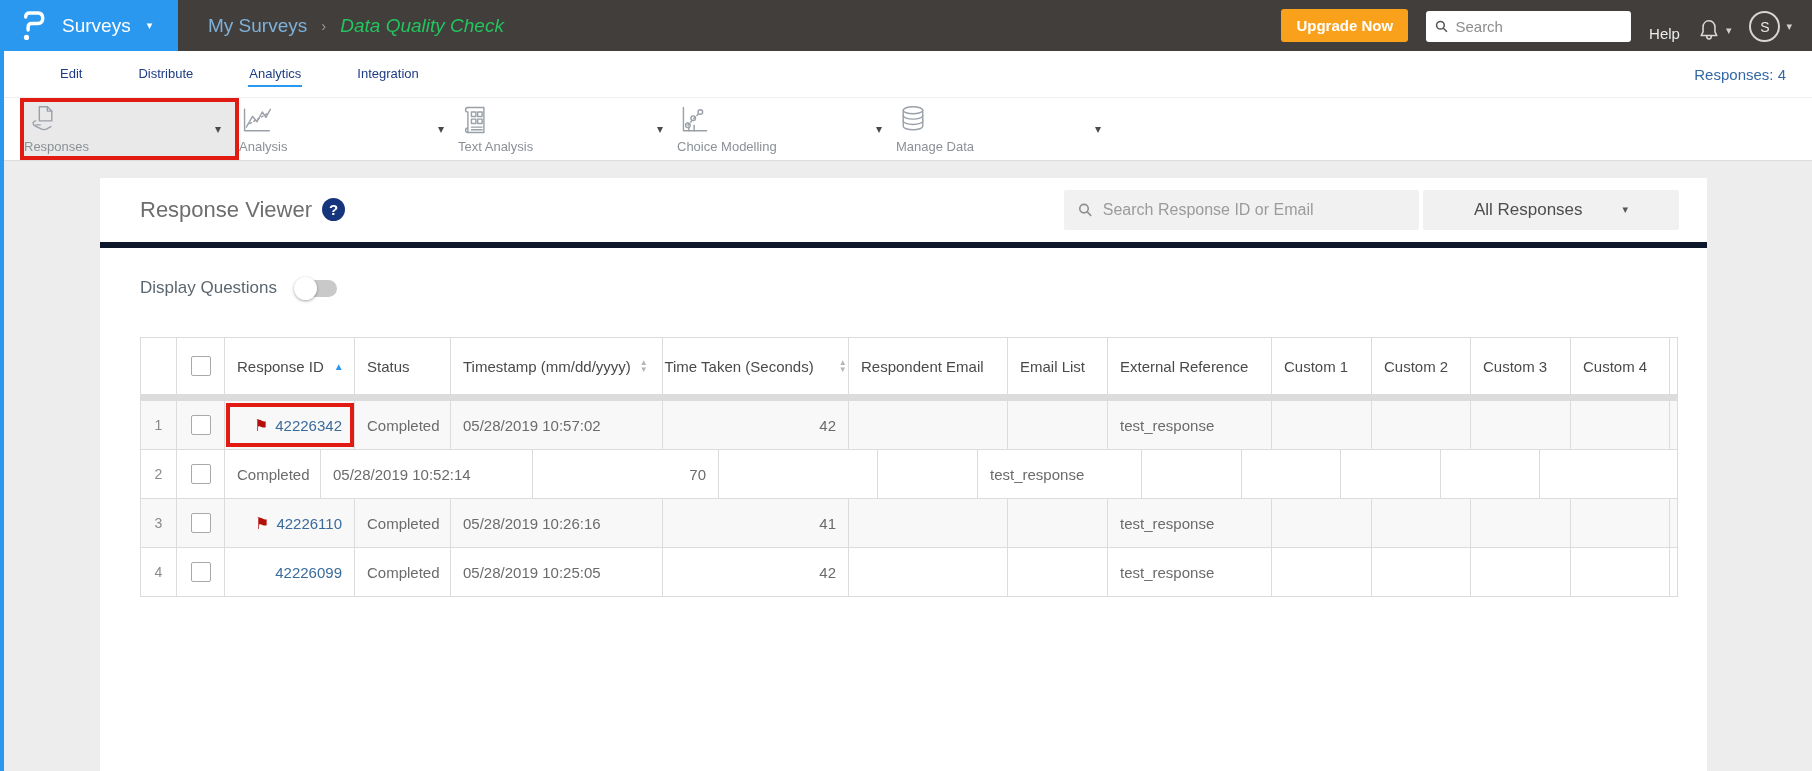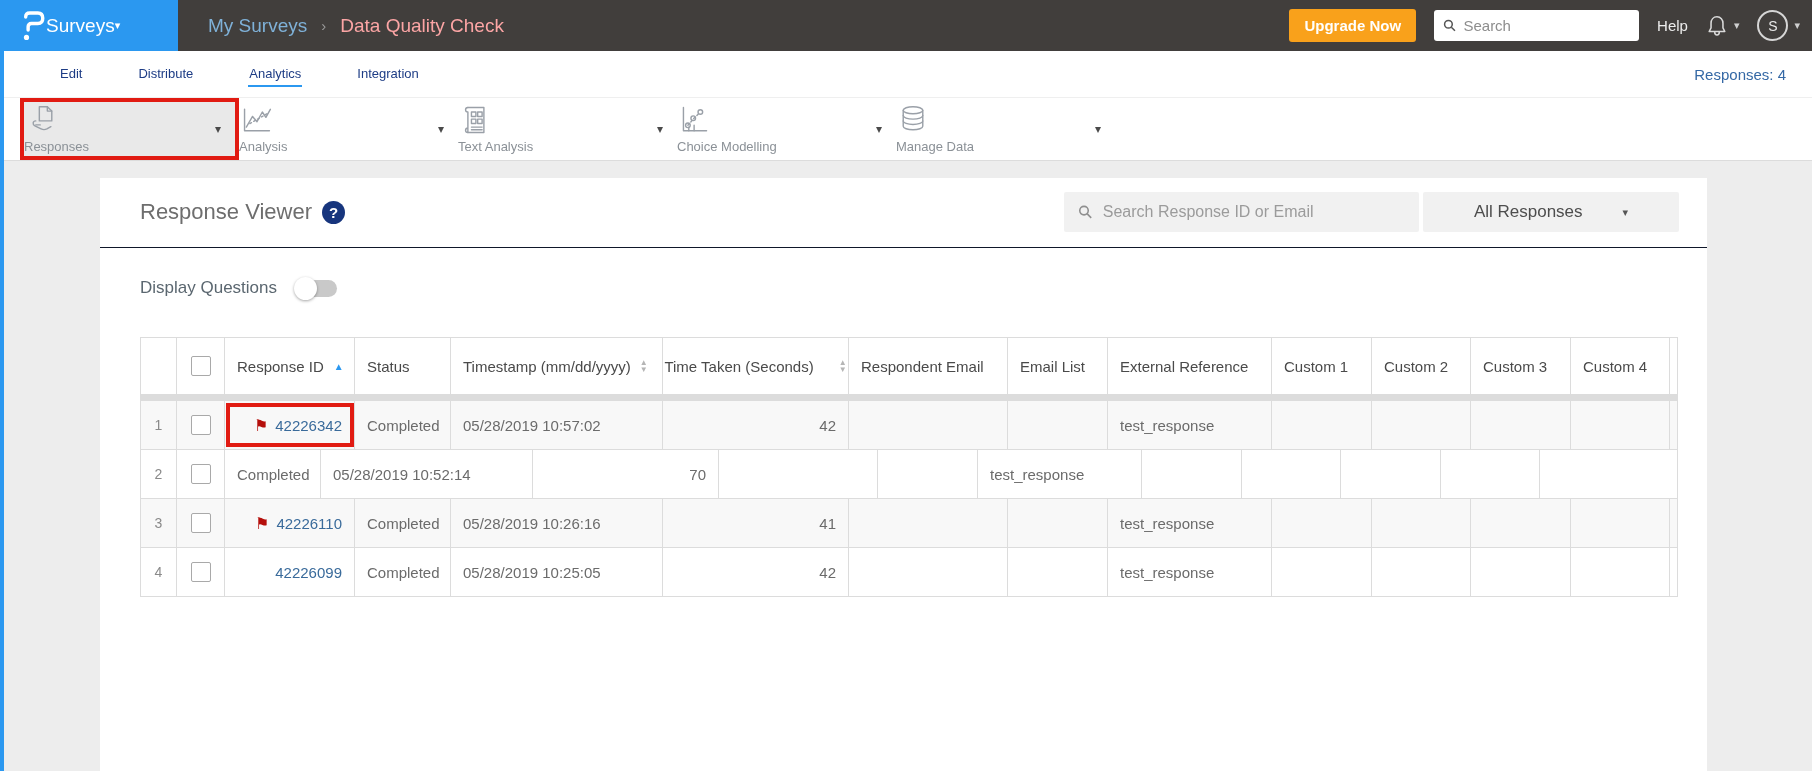--- a/index.html
+++ b/index.html
@@ -8,31 +8,31 @@
     font-family:"Liberation Sans", sans-serif;
     background:#ededed;
     position:relative;
     overflow:hidden;
   }
   
   .left-strip { position:absolute; left:0; top:0; width:4px; height:771px; background:#2b98f0; z-index:60; }
 
   
   .topbar { height:51px; background:#413e3c; display:flex; align-items:center; position:relative; z-index:10; }
-  .logo-area { width:178px; height:51px; background:#2b98f0; display:flex; align-items:center; padding-left:20px; flex:none; cursor:pointer; }
+  .logo-area { width:178px; height:51px; background:#2b98f0; display:flex; align-items:center; padding-left:20px; gap:16px; flex:none; cursor:pointer; }
   .logo-mark { width:26px; height:34px; flex:none; }
   .product-name { color:#fff; font-size:19px; }
   .caret { font-size:11px; line-height:1; }
   .caret.white { color:#fff; }
   .caret.lt { color:#cfcfcf; }
   .breadcrumb { display:flex; align-items:center; gap:14px; margin-left:30px; font-size:19px; }
   .crumb-link { color:#7fb1d8; cursor:pointer; }
   .crumb-sep { color:#9a9a9a; font-size:15px; }
-  .crumb-current { color:#fca5a5; }
-  .topbar-right { margin-left:auto; display:flex; align-items:center; gap:18px; padding-right:12px; }
+  .crumb-current { color:#22c55e;font-style:italic; }
+  .topbar-right { margin-left:auto; display:flex; align-items:flex-end; gap:18px; padding-right:20px; }
   .upgrade-btn { background:#f9a11b; color:#fff; font-weight:bold; font-size:15px; padding:8px 15px; border:none; border-radius:3px; cursor:pointer; }
   .tb-search { width:205px; height:31px; background:#fff; border-radius:3px; display:flex; align-items:center; padding:0 9px; gap:7px; }
   .tb-search input { border:none; outline:none; width:100%; font-size:15px; color:#444; font-family:inherit; background:transparent; }
   .tb-search input::placeholder { color:#8d8d8d; }
   .help-link { color:#ececec; font-size:15px; cursor:pointer; }
   .bell-wrap, .avatar-wrap { display:flex; align-items:center; gap:6px; cursor:pointer; }
   .avatar { width:31px; height:31px; border-radius:50%; border:2px solid #d6d6d6; color:#e8e8e8; font-size:14px; display:flex; align-items:center; justify-content:center; }
 
   
   .tabbar { height:46px; background:#fff; display:flex; align-items:center; padding-left:32px; }
@@ -46,21 +46,21 @@
   .tool-unit { width:219px; display:flex; align-items:stretch; margin-right:0; cursor:pointer; }
   .tool-btn { flex:1; display:flex; flex-direction:column; align-items:flex-start; justify-content:center; gap:3px; }
   .tool-label { font-size:13px; color:#8b9197; }
   .tool-caret { width:34px; display:flex; align-items:center; justify-content:center; color:#4a4a4a; font-size:12px; }
   .tool-unit.selected { background:#e9e9e9; }
   .tool-unit.annotated { border:4px solid #e11b12; }
   .ticon { stroke:#9aa0a8; fill:none; stroke-width:1.6; stroke-linecap:round; stroke-linejoin:round; }
 
   
   .panel { position:absolute; left:100px; top:178px; width:1607px; height:593px; background:#fff; }
-  .panel-head { height:70px; display:flex; align-items:center; padding:0 28px 1px 40px; border-bottom:1px solid #0f172a; }
+  .panel-head { height:70px; display:flex; align-items:center; padding:0 28px 1px 40px; border-bottom:6px solid #0f172a; }
   .panel-title { font-size:22px; color:#6e6e6e; }
   .help-badge { width:23px; height:23px; border-radius:50%; background:#17357d; color:#fff; font-size:15px; font-weight:bold; display:flex; align-items:center; justify-content:center; margin-left:10px; cursor:pointer; }
   .head-right { margin-left:auto; display:flex; gap:4px; }
   .pv-search { width:355px; height:40px; background:#f1f1f1; border-radius:2px; display:flex; align-items:center; padding:0 14px; gap:10px; }
   .pv-search input { border:none; outline:none; background:transparent; width:100%; font-size:16px; color:#555; font-family:inherit; }
   .pv-search input::placeholder { color:#9b9b9b; }
   .pv-filter { width:256px; height:40px; background:#f1f1f1; border-radius:2px; display:flex; align-items:center; justify-content:center; gap:40px; font-size:17px; color:#4d4d4d; cursor:pointer; }
   .pv-filter .caret { color:#555; }
 
   .display-q { position:absolute; left:40px; top:100px; display:flex; align-items:center; gap:20px; }

